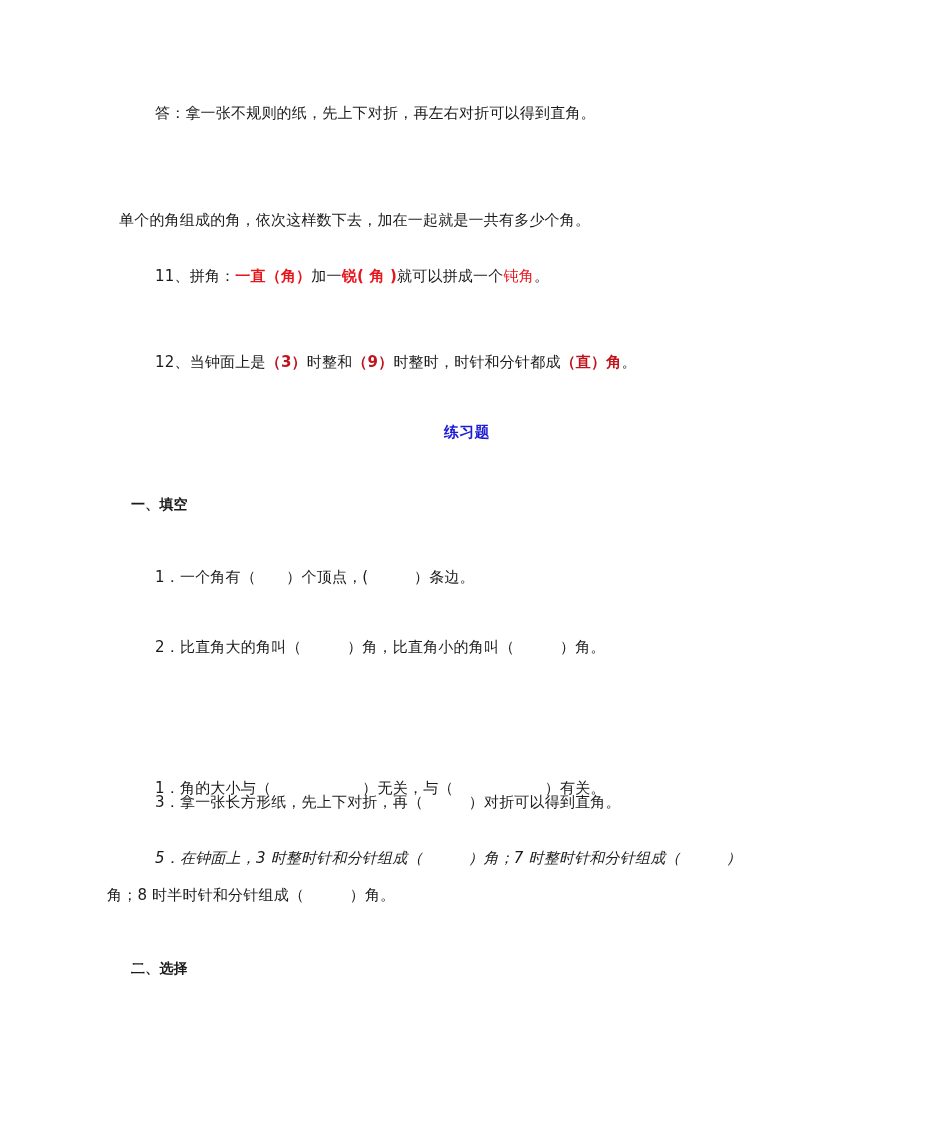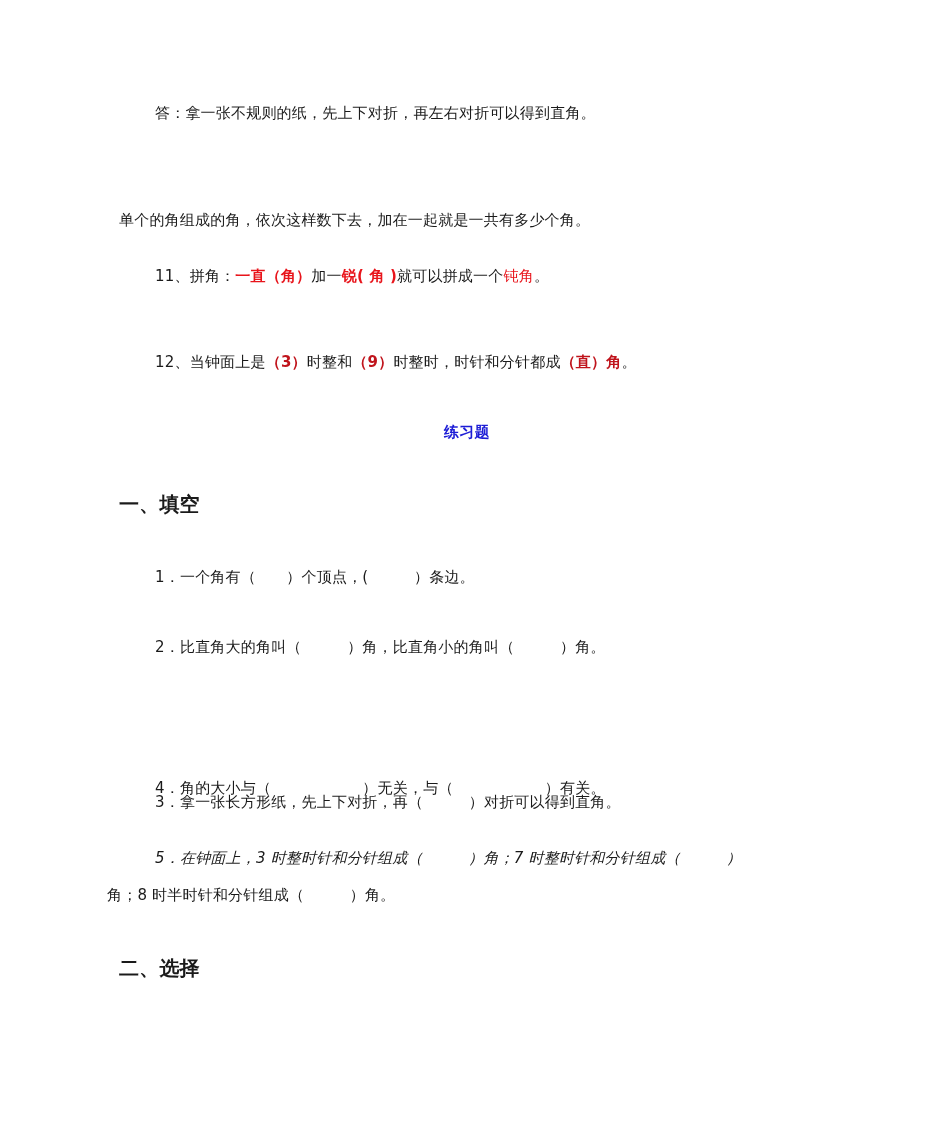--- a/index.html
+++ b/index.html
@@ -31,21 +31,22 @@
     }
     .red-bold { color: #e8141b; font-weight: bold; }
     .dark-red-bold { color: #c0141c; font-weight: bold; }
     .red { color: #e8141b; }
     .title-blue {
       color: #1d1dd6;
       font-weight: bold;
     }
     .heading {
       font-weight: bold;
-      font-size: 20px;
+      font-size: 14px;
+      margin-left: 12px;
     }
   </style>
 </head>
 <body>
 
 <div class="page">
 
   <div class="line" style="left:155px; top:101px;">答：拿一张不规则的纸，先上下对折，再左右对折可以得到直角。</div>
 
   <div class="line" style="left:119px; top:208px;">单个的角组成的角，依次这样数下去，加在一起就是一共有多少个角。</div>
@@ -58,20 +59,20 @@
     <span>12、当钟面上是</span><span class="dark-red-bold">（3）</span><span>时整和</span><span class="dark-red-bold">（9）</span><span>时整时，时针和分针都成</span><span class="dark-red-bold">（直）角</span><span>。</span>
   </div>
 
   <div class="line title-blue" style="left:444px; top:420px;">练习题</div>
 
   <div class="line heading" style="left:119px; top:492px;">一、填空</div>
 
   <div class="line" style="left:155px; top:565px;">1．一个角有（　　）个顶点，(　　　）条边。</div>
   <div class="line" style="left:155px; top:635px;">2．比直角大的角叫（　　　）角，比直角小的角叫（　　　）角。</div>
   <div class="line" style="left:155px; top:742px;margin-top:48px;">3．拿一张长方形纸，先上下对折，再（　　　）对折可以得到直角。</div>
-  <div class="line" style="left:155px; top:776px;">4．角的大小与（　　　　　　）无关，与（　　　　　　）有关。</div>
+  <div class="line" style="left:155px; top:776px;">1．角的大小与（　　　　　　）无关，与（　　　　　　）有关。</div>
 
   <div class="line" style="left:155px; top:846px;font-style:italic;">5．在钟面上，3 时整时针和分针组成（　　　）角；7 时整时针和分针组成（　　　）</div>
   <div class="line" style="left:107px; top:883px;">角；8 时半时针和分针组成（　　　）角。</div>
 
   <div class="line heading" style="left:119px; top:956px;">二、选择</div>
 
 </div>
 
 </body></html>

